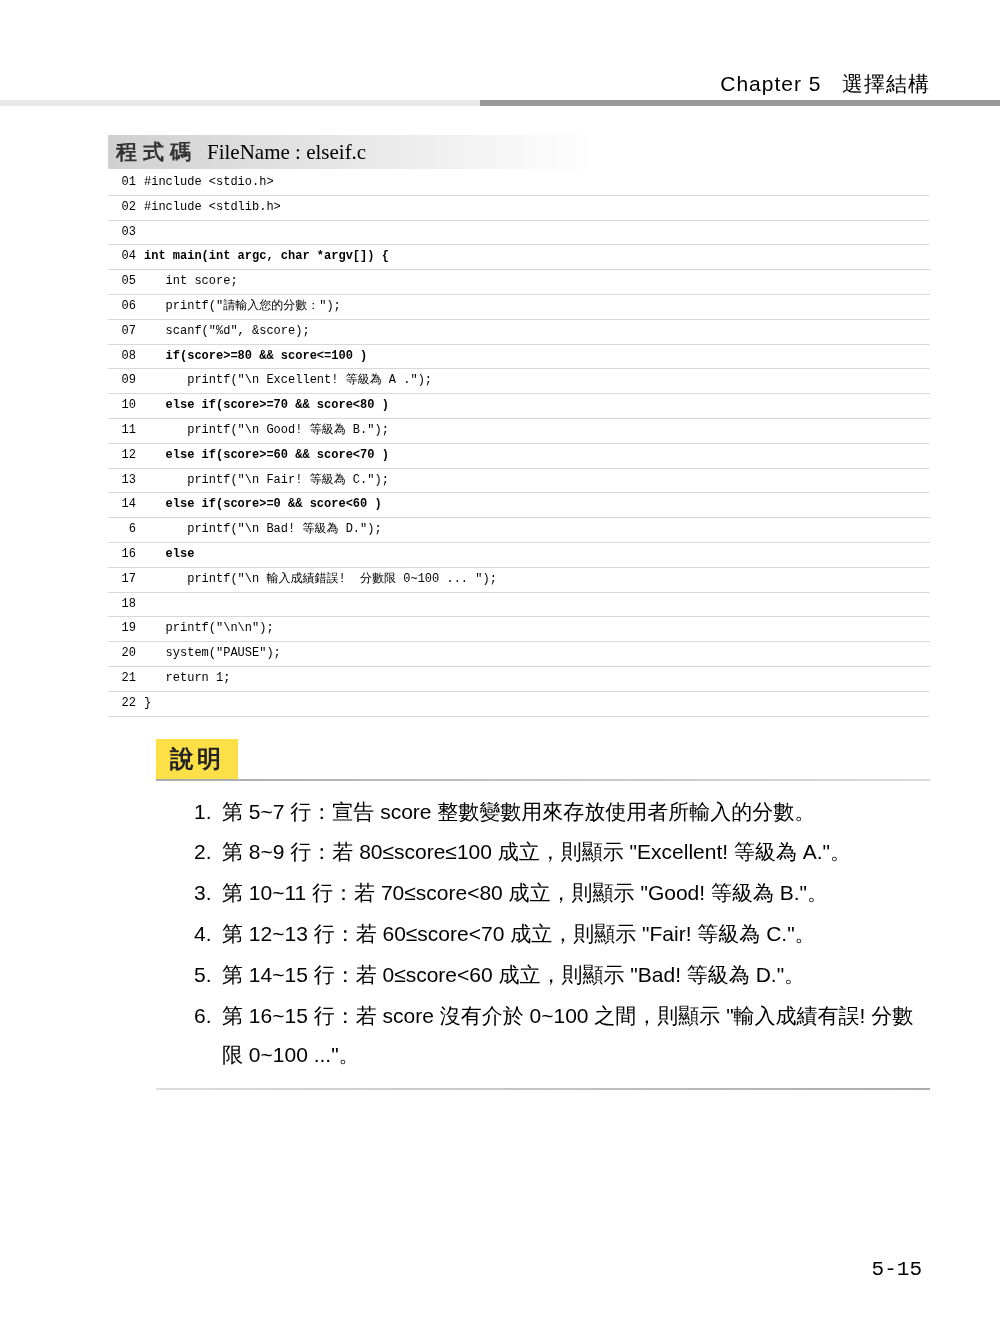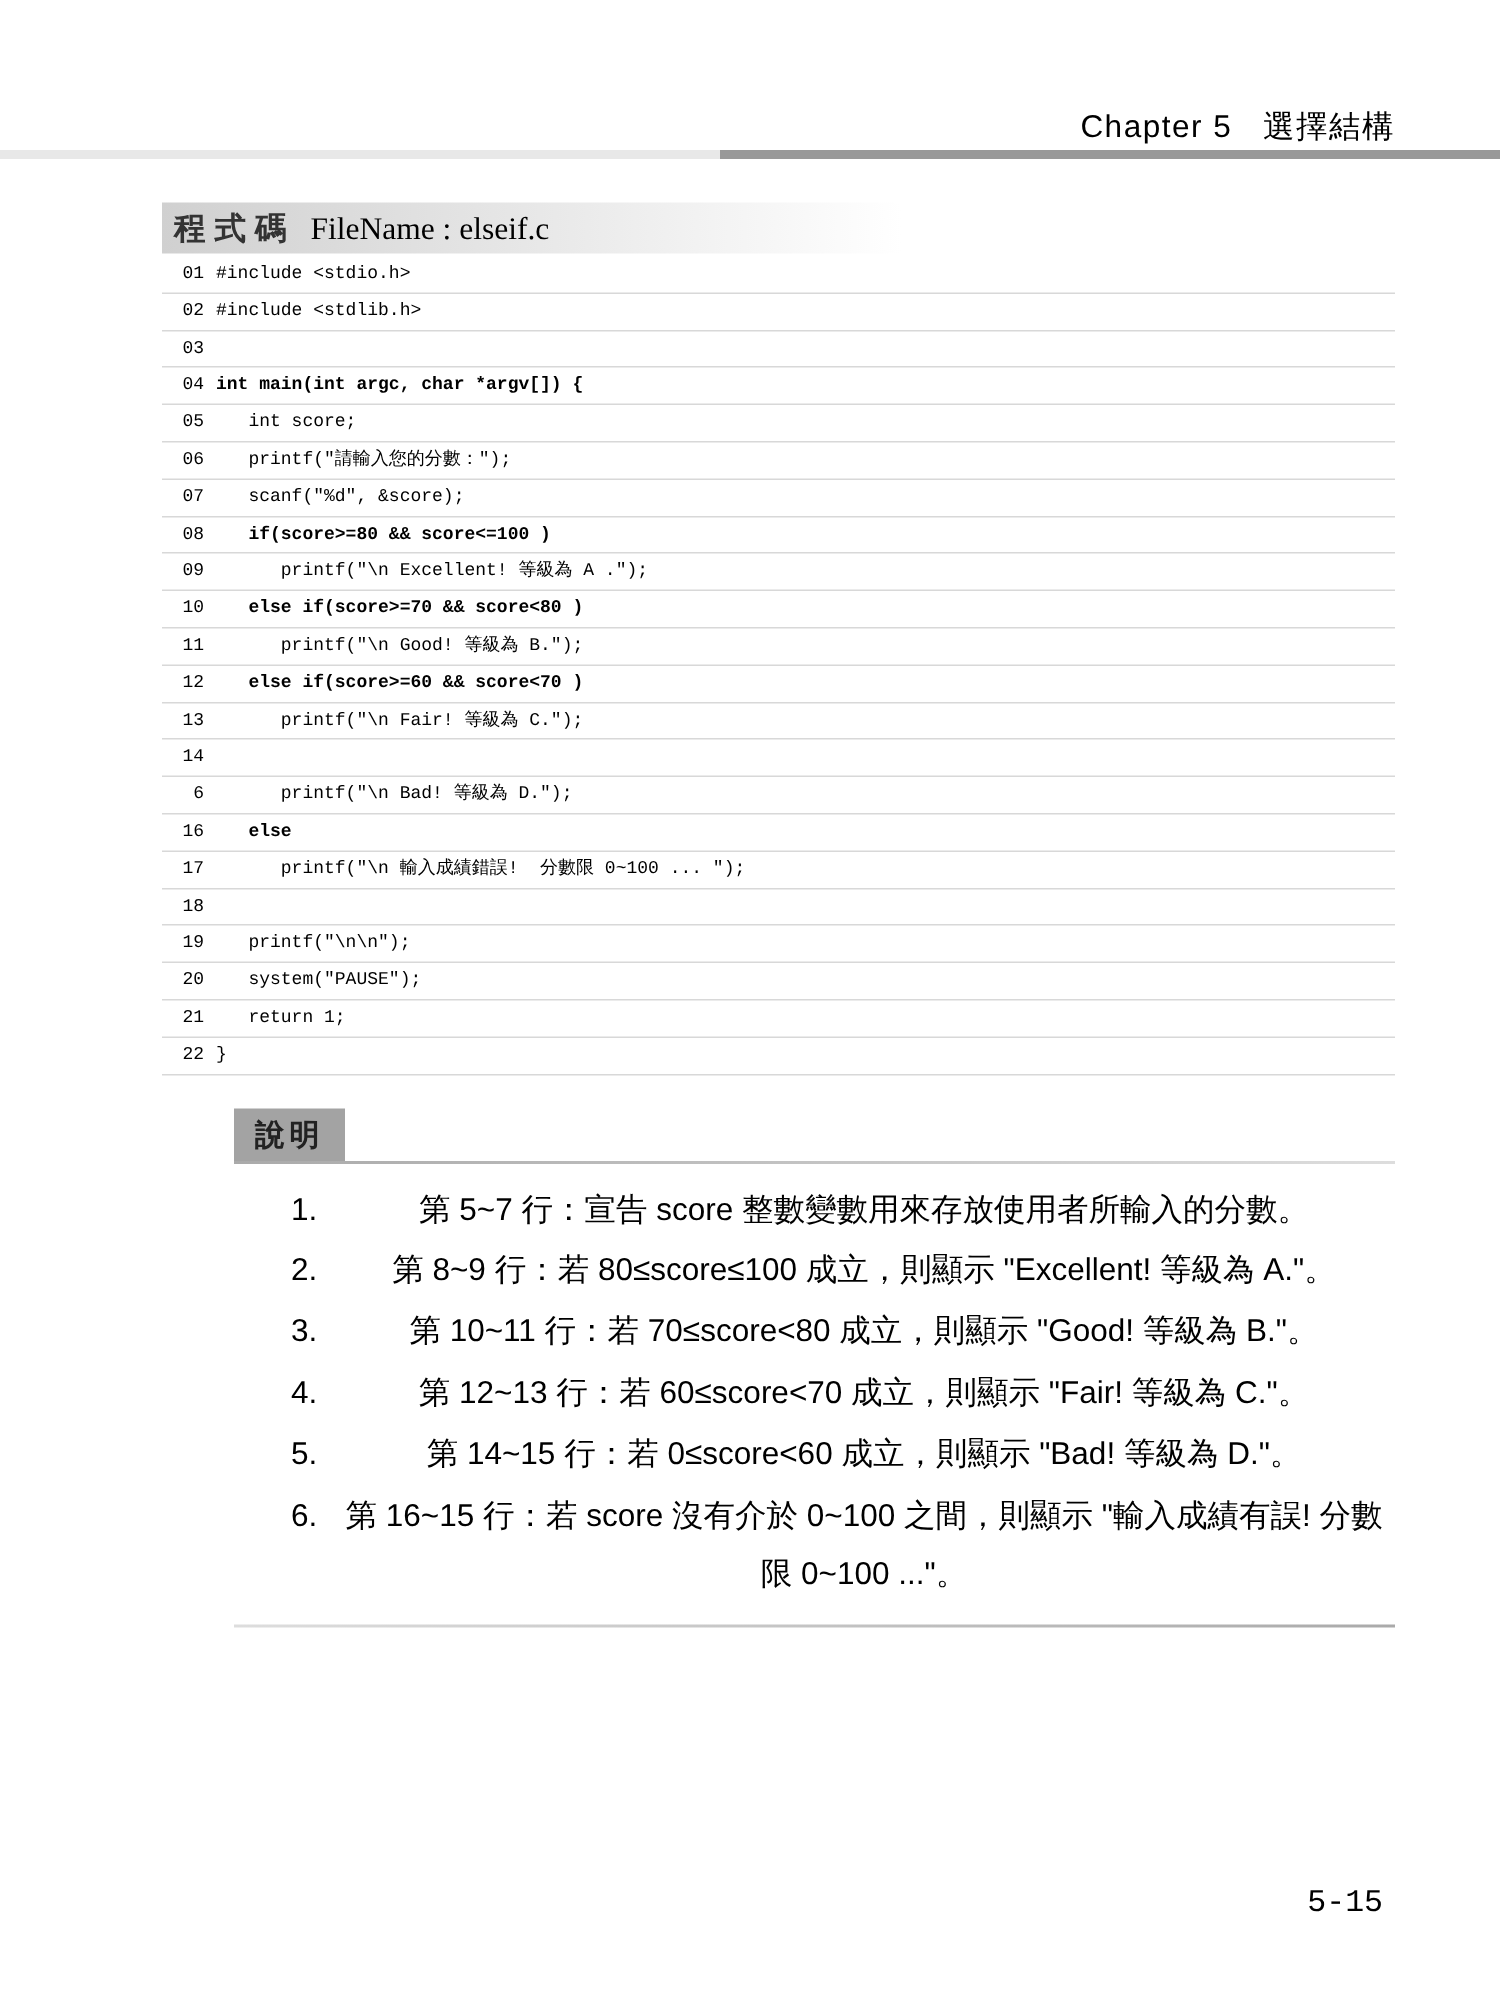--- a/index.html
+++ b/index.html
@@ -77,23 +77,23 @@
     }
     .bold {
       font-weight: bold;
     }
     .explain-section {
       margin-top: 22px;
       margin-left: 48px;
     }
     .explain-header {
       display: inline-block;
-      background: #a3a3a3;
+      background: #fde047;
       font-weight: bold;
-      font-size: 20px;
+      font-size: 24px;
       padding: 4px 14px;
       letter-spacing: 3px;
       color: #222;
       font-family: Liberation Serif, serif;
     }
     .explain-divider {
       height: 2px;
       background: linear-gradient(to right, #aaa 0%, #ddd 100%);
       margin-bottom: 12px;
     }
@@ -110,21 +110,20 @@
     .explain-item {
       display: flex;
       margin-bottom: 2px;
     }
     .explain-num {
       width: 28px;
       flex-shrink: 0;
     }
     .explain-text {
       flex: 1;
-      text-align: center;
     }
     .page-num {
       position: absolute;
       bottom: 60px;
       right: 78px;
       font-size: 21px;
       font-family: Liberation Mono, monospace;
     }
   </style>
 </head>
@@ -190,20 +189,21 @@
       <div class="code-line">
         <span class="line-num">12</span>
         <span class="line-code bold">   else if(score&gt;=60 &amp;&amp; score&lt;70 )</span>
       </div>
       <div class="code-line">
         <span class="line-num">13</span>
         <span class="line-code">      printf("\n Fair! 等級為 C.");</span>
       </div>
       <div class="code-line">
         <span class="line-num">14</span>
+        <span class="line-code bold">   else if(score&gt;=0 &amp;&amp; score&lt;60 )</span>
       </div>
       <div class="code-line">
         <span class="line-num">6</span>
         <span class="line-code">      printf("\n Bad! 等級為 D.");</span>
       </div>
       <div class="code-line">
         <span class="line-num">16</span>
         <span class="line-code bold">   else</span>
       </div>
       <div class="code-line">

